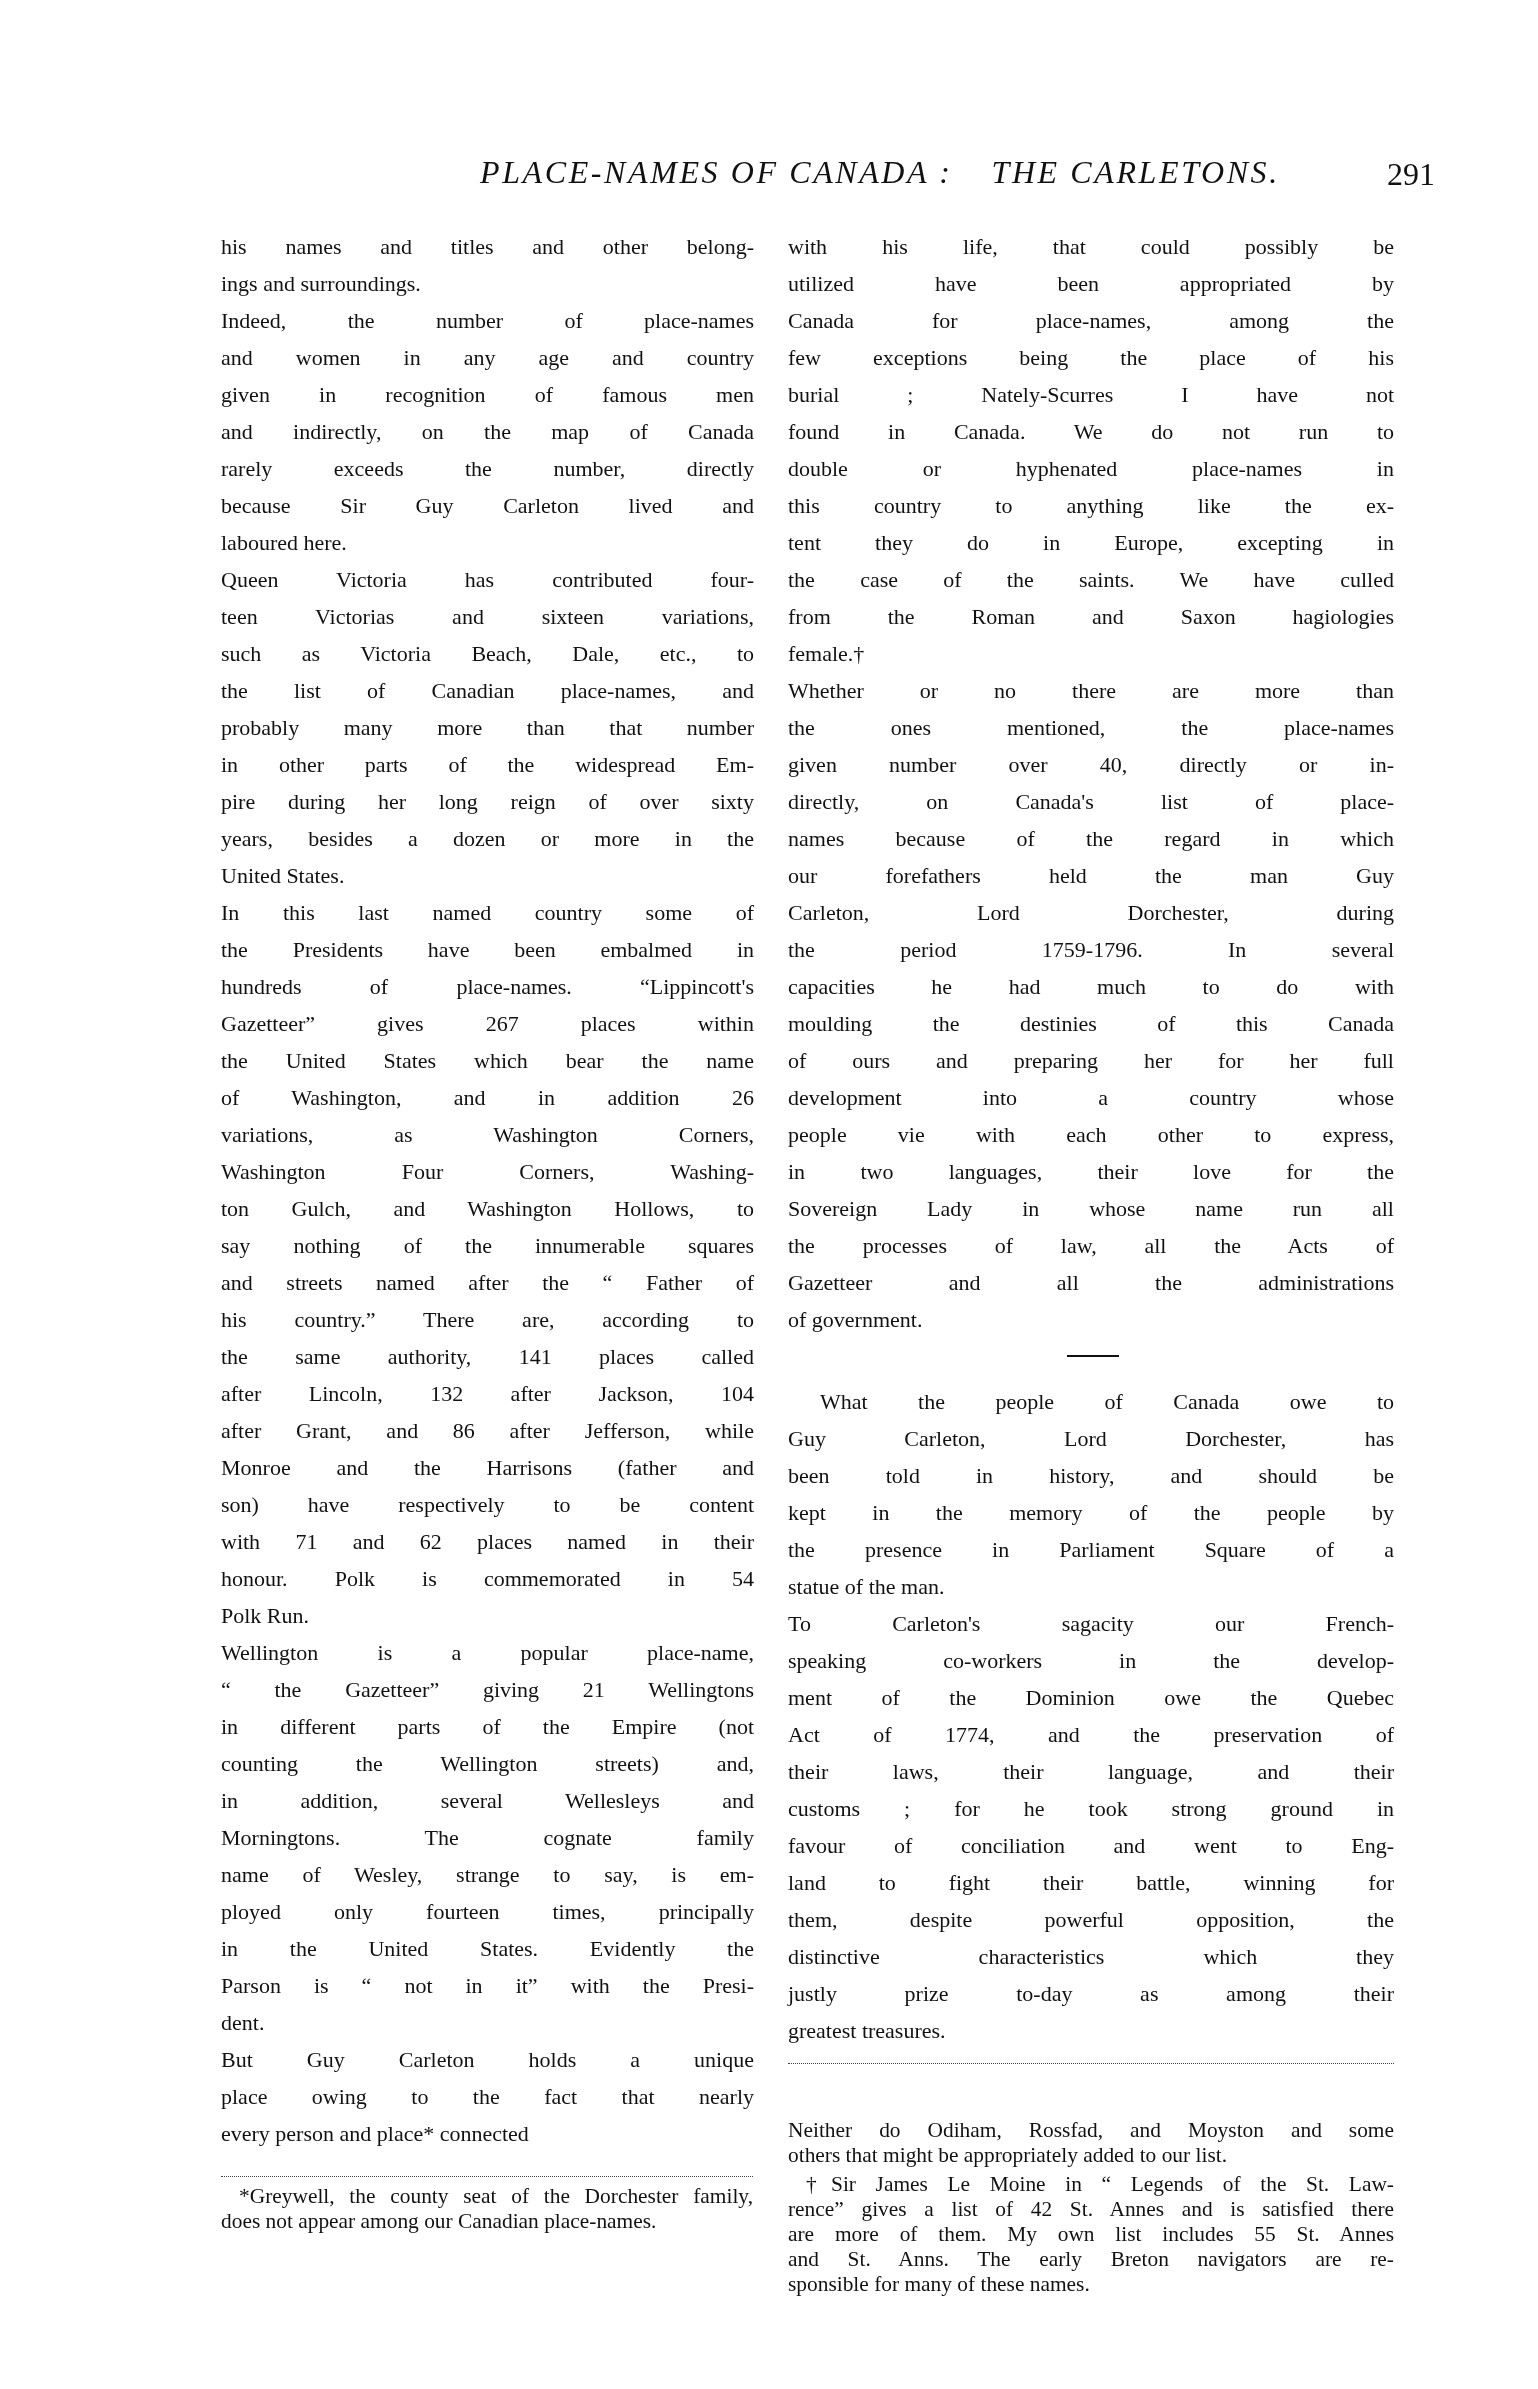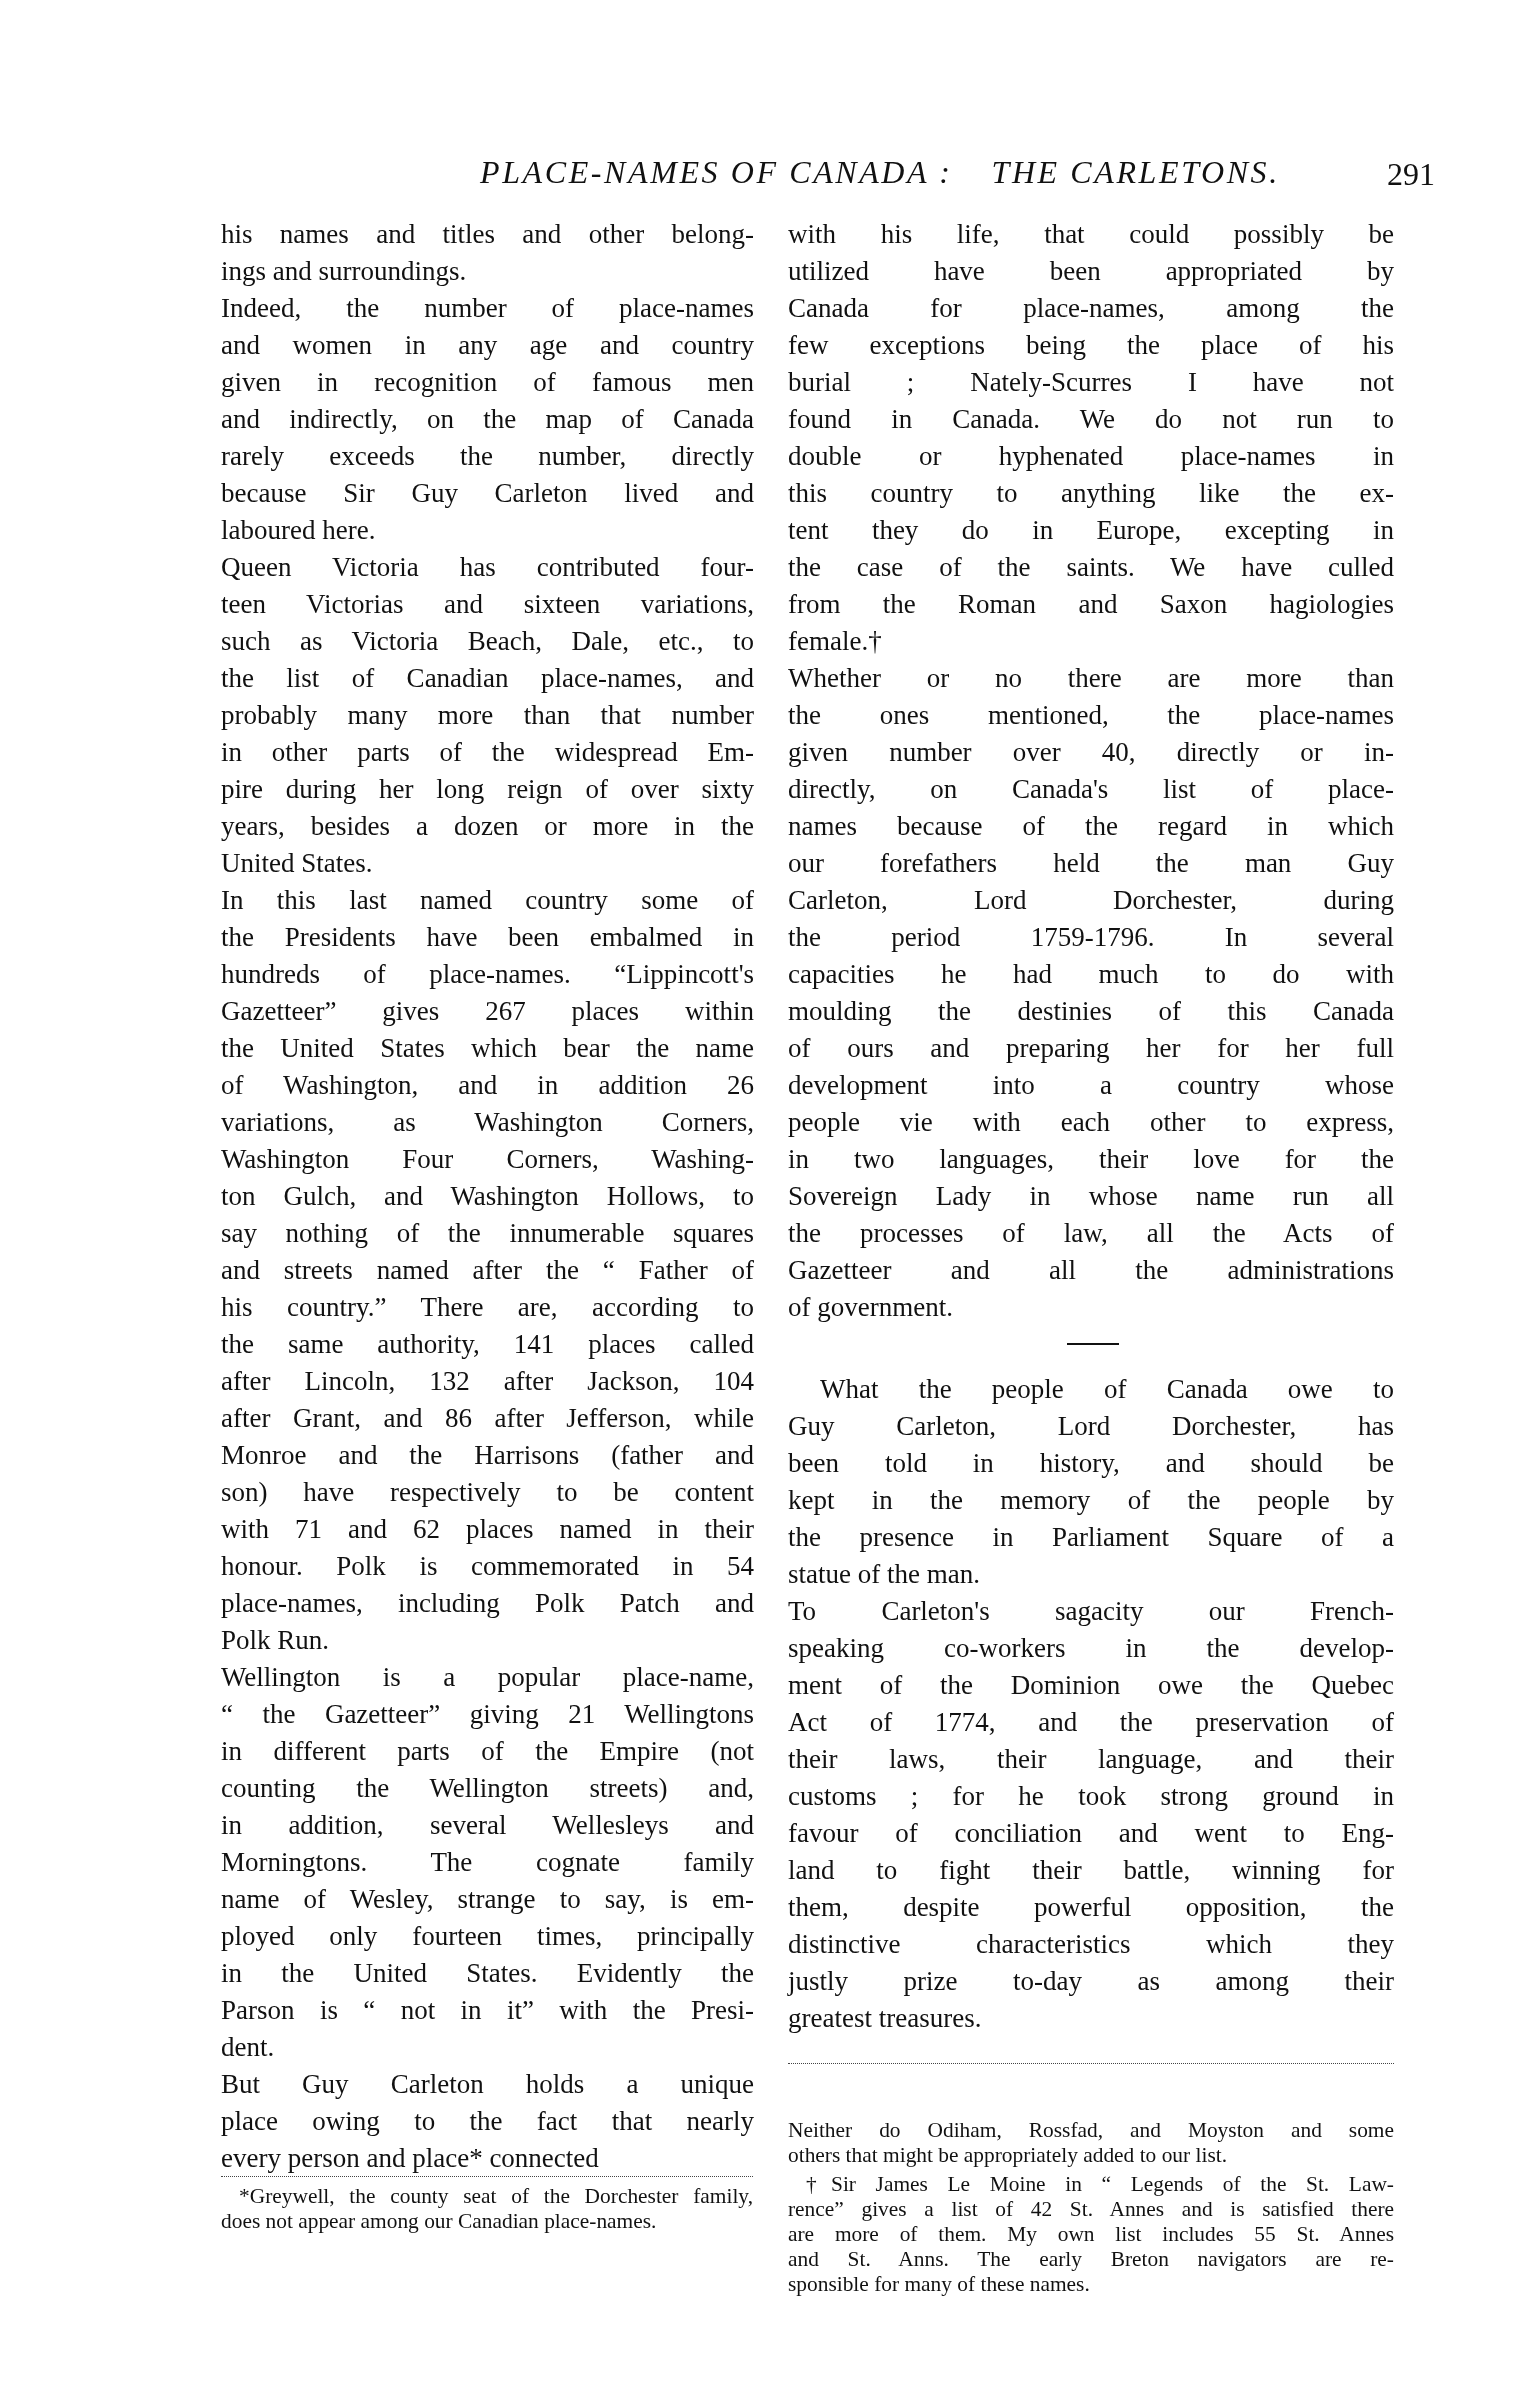--- a/index.html
+++ b/index.html
@@ -1,20 +1,20 @@
 <!DOCTYPE html>
 <html style="font-size:10.4px"><head>
 <meta charset="utf-8">
 <style>
   html, body { margin: 0; padding: 0; background: #ffffff; }
   body { width: 1538px; height: 2389px; position: relative; overflow: hidden; color: #111; font-family: "Liberation Serif", "DejaVu Serif", serif; }
   .running-head { position: absolute; top: 154px; left: 480px; width: 798px; font-style: italic; font-size: 32px; letter-spacing: 2.6px; white-space: nowrap; }
   .running-head .sep { display: inline-block; width: 39px; }
   .page-number { position: absolute; top: 156px; left: 1387px; font-size: 32px; }
-  .col { position: absolute; top: 216px; font-size: 27px; line-height: 37px; }
+  .col { position: absolute; top: 228px; font-size: 22px; line-height: 37px; }
   .col-left { left: 221px; width: 533px; }
   .col-right { left: 788px; width: 606px; }
   .ln { display: block; height: 37px; white-space: nowrap; text-align: justify; text-align-last: justify; overflow: visible; }
   .ln.last { text-align-last: left; }
   .section-rule { height: 37px; position: relative; }
   .section-rule::after { content: ""; position: absolute; left: 279px; top: 17px; width: 52px; height: 1.9px; background: #111; }
   .fn-rule-left { position: absolute; left: 221px; top: 2176px; width: 532px; height: 0; border-top: 1.9px dotted #444; }
   .fn-rule-right { position: absolute; left: 788px; top: 2063px; width: 606px; height: 0; border-top: 1.9px dotted #444; }
   .footnote { position: absolute; font-size: 21.4px; line-height: 25px; }
   .fn-left { left: 221px; top: 2184px; width: 532px; }
@@ -60,21 +60,20 @@
     <span class="ln">say nothing of the innumerable squares</span>
     <span class="ln">and streets named after the “ Father of</span>
     <span class="ln">his country.” There are, according to</span>
     <span class="ln">the same authority, 141 places called</span>
     <span class="ln">after Lincoln, 132 after Jackson, 104</span>
     <span class="ln">after Grant, and 86 after Jefferson, while</span>
     <span class="ln">Monroe and the Harrisons (father and</span>
     <span class="ln">son) have respectively to be content</span>
     <span class="ln">with 71 and 62 places named in their</span>
     <span class="ln">honour. Polk is commemorated in 54</span>
-    <span class="ln">place-names, including Polk Patch and</span>
     <span class="ln last">Polk Run.</span>
     <span class="ln">Wellington is a popular place-name,</span>
     <span class="ln">“ the Gazetteer” giving 21 Wellingtons</span>
     <span class="ln">in different parts of the Empire (not</span>
     <span class="ln">counting the Wellington streets) and,</span>
     <span class="ln">in addition, several Wellesleys and</span>
     <span class="ln">Morningtons. The cognate family</span>
     <span class="ln">name of Wesley, strange to say, is em-</span>
     <span class="ln">ployed only fourteen times, principally</span>
     <span class="ln">in the United States. Evidently the</span>

